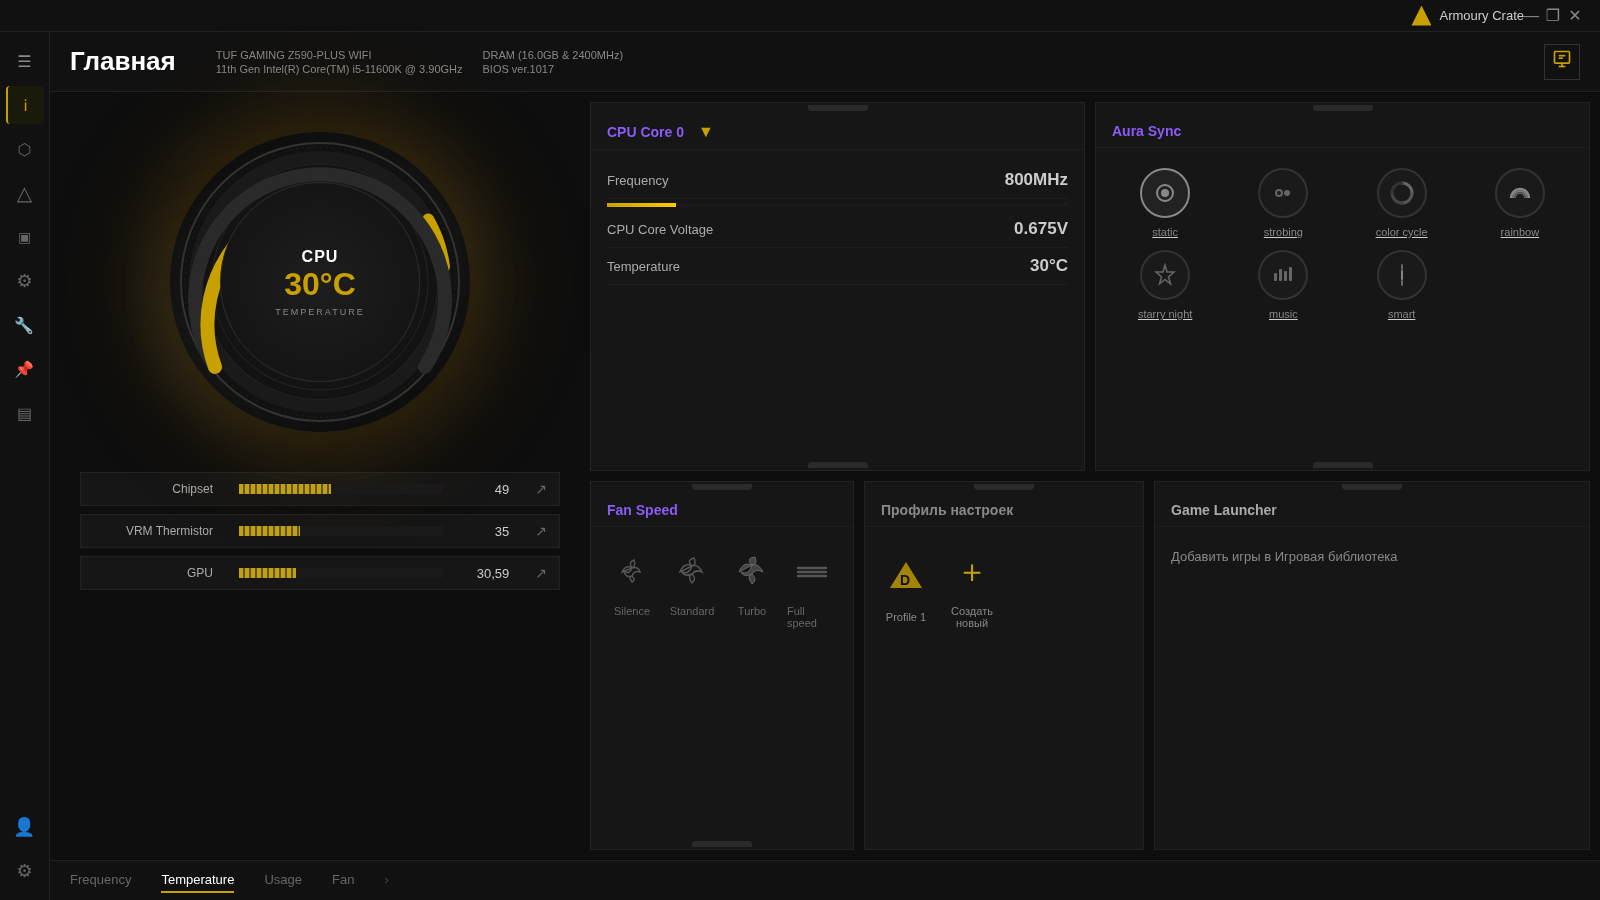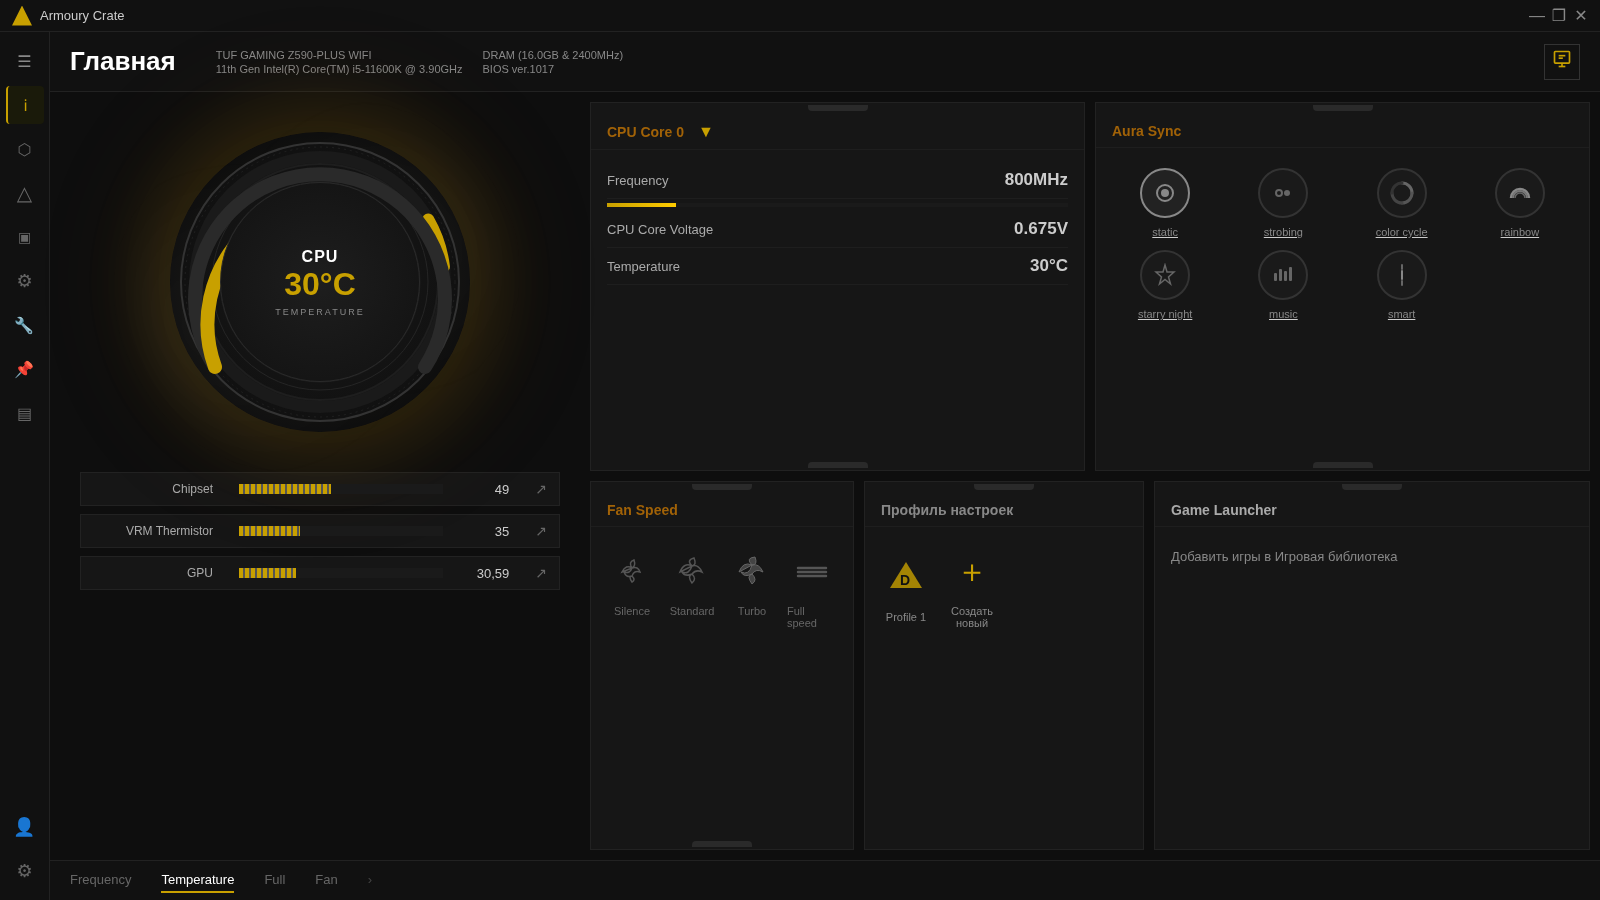--- a/index.html
+++ b/index.html
@@ -12,22 +12,22 @@
       overflow: hidden;
       position: relative;
     }
 
     
     .titlebar {
       height: 32px;
       background: #111;
       display: flex;
       align-items: center;
-      justify-content: space-between;
-      padding: 0 12px;
+      justify-content: flex-end;
+      padding: 0 18px;
       border-bottom: 1px solid #222;
     }
     .titlebar-left {
       display: flex;
       align-items: center;
       gap: 8px;
     }
     .titlebar-logo {
       width: 20px;
       height: 20px;
@@ -310,21 +310,21 @@
       flex-direction: column;
     }
     .panel-header {
       padding: 12px 16px 8px;
       display: flex;
       align-items: center;
       gap: 8px;
       border-bottom: 1px solid #1e1e1e;
     }
     .panel-title {
-      color: #a16207;
+      color: #8b5cf6;
       font-size: 14px;
       font-weight: 600;
     }
     .panel-body {
       padding: 12px 16px;
       flex: 1;
     }
 
     
     .cpu-core-panel {
@@ -853,18 +853,18 @@
               <p class="game-add-text">Добавить игры в Игровая библиотека</p>
             </div>
           </div>
         </div>
       </div>
     </div>
 
     <div class="bottom-tabs">
       <span class="tab-item">Frequency</span>
       <span class="tab-item active">Temperature</span>
-      <span class="tab-item">Full</span>
+      <span class="tab-item">Usage</span>
       <span class="tab-item">Fan</span>
       <span class="tab-item" style="color:#444;">›</span>
     </div>
   </div>
 </div>
 
 </body></html>

